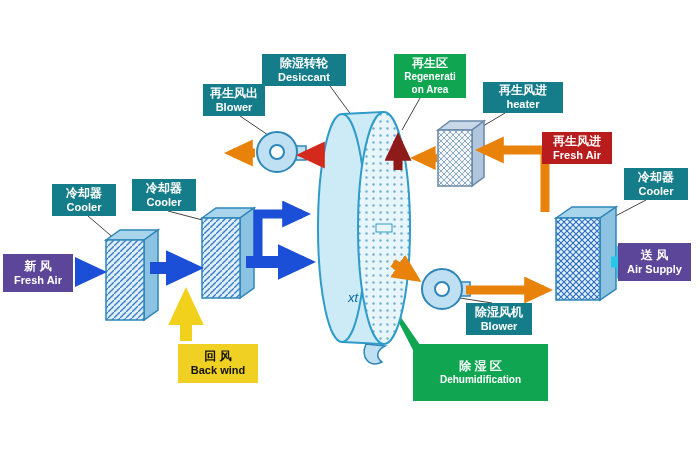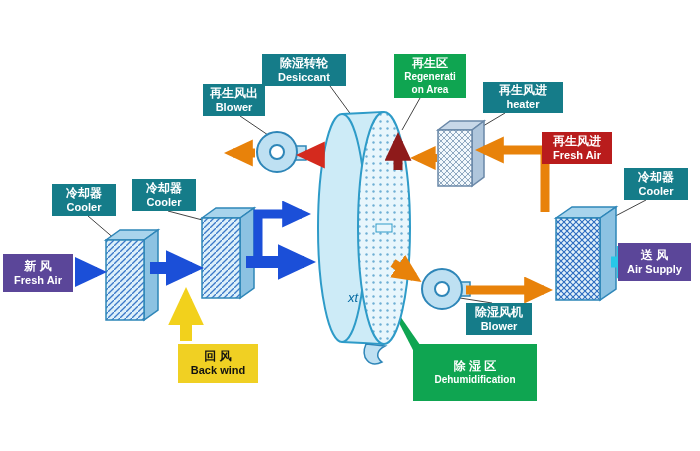--- a/index.html
+++ b/index.html
@@ -191,20 +191,20 @@
   <div class="lbl yellow" style="left:146px;top:344px;width:80px;height:39px;">
     <span class="cn">回 风</span>
     <span class="en">Back wind</span>
   </div>
 
   <div class="lbl teal" style="left:466px;top:303px;width:66px;height:32px;">
     <span class="cn">除湿风机</span>
     <span class="en">Blower</span>
   </div>
 
-  <div class="lbl green" style="left:413px;top:344px;width:124px;height:57px;">
+  <div class="lbl green" style="left:413px;top:344px;width:135px;height:57px;">
     <span class="cn">除 湿 区</span>
     <span class="en-sm">Dehumidification</span>
   </div>
 
   <span class="watermark">xt</span>
 
 </div>
 
 </body></html>

